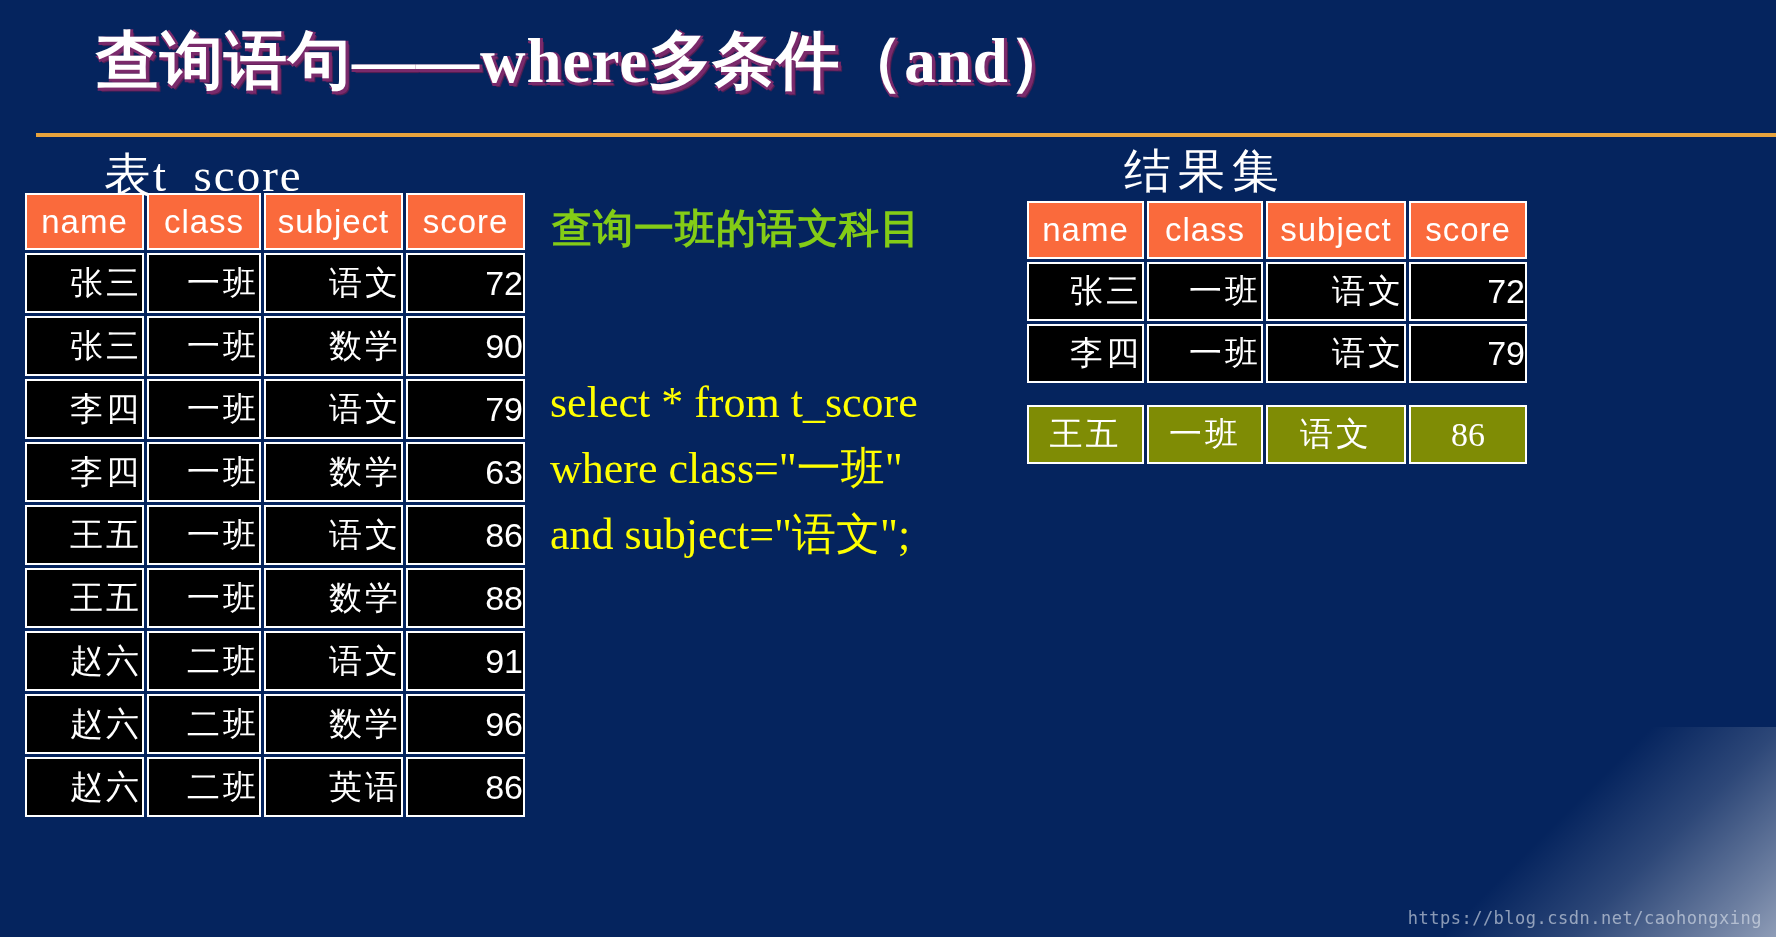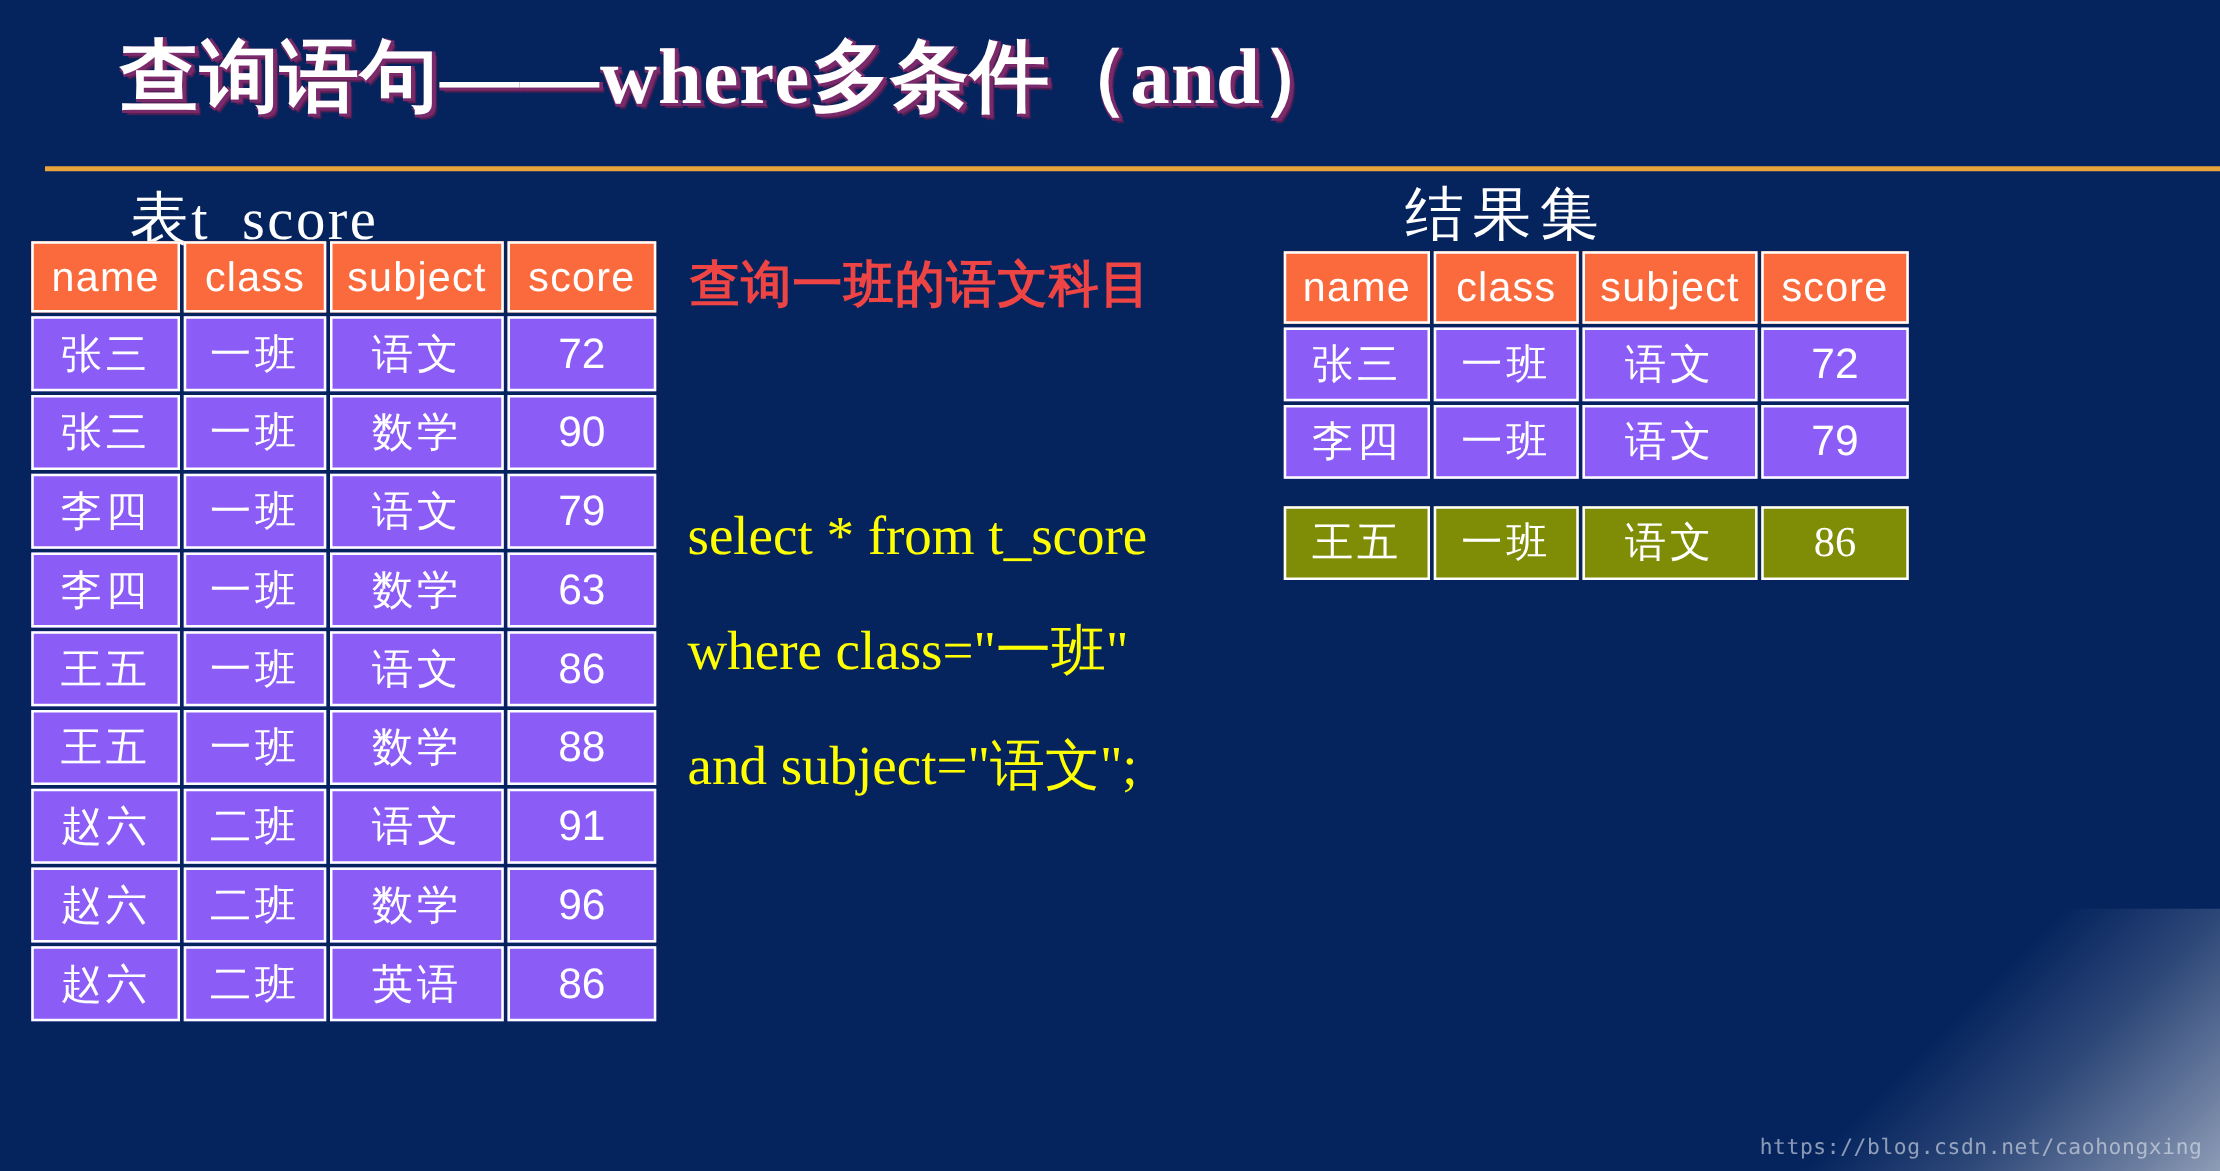--- a/index.html
+++ b/index.html
@@ -78,22 +78,23 @@
     padding: 0;
     overflow: hidden;
     white-space: nowrap;
   }
   .tbl thead td {
     background: #fa6a3c;
     font-size: 33px;
     letter-spacing: 1px;
   }
   .tbl tbody td {
-    background: #8b5cf6;
+    background: #000000;
     font-size: 34px;
+    text-align: right;
   }
   .tbl tbody td.cjk { font-size: 33px; letter-spacing: 3px; }
 
   
   #table-left thead td { height: 53px; }
   #table-left tbody td { height: 56px; }
   #table-left .c-name    { width: 115px; }
   #table-left .c-class   { width: 110px; }
   #table-left .c-subject { width: 135px; }
   #table-left .c-score   { width: 115px; }
@@ -131,39 +132,39 @@
   .detached-row .c-class   { width: 112px; }
   .detached-row .c-subject { width: 136px; }
   .detached-row .c-score   { width: 114px; }
 
   
   #desc {
     position: absolute;
     left: 552px;
     top: 204px;
     width: 450px;
-    color: #ef4444;
+    color: #84cc16;
     font-family: "DejaVu Serif", "Liberation Serif", serif;
     font-weight: bold;
     font-size: 40px;
     line-height: 1.22;
     letter-spacing: 1px;
   }
   #sql {
     position: absolute;
     left: 550px;
     top: 370px;
     width: 470px;
     color: #ffff00;
     font-family: "Liberation Serif", "DejaVu Serif", serif;
     font-size: 44px;
     line-height: 1.50;
     white-space: nowrap;
   }
-  #sql .sql-line { display: block; margin-top: 26px; }
+  #sql .sql-line { display: block; }
 
   
   #glare {
     position: absolute;
     right: 0;
     bottom: 0;
     width: 330px;
     height: 210px;
     background: linear-gradient(135deg,
         rgba(255,255,255,0) 0%,

